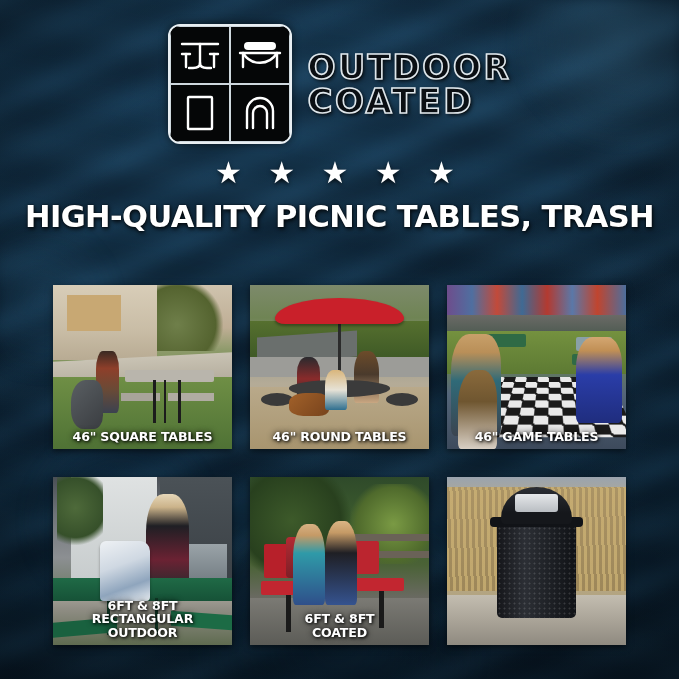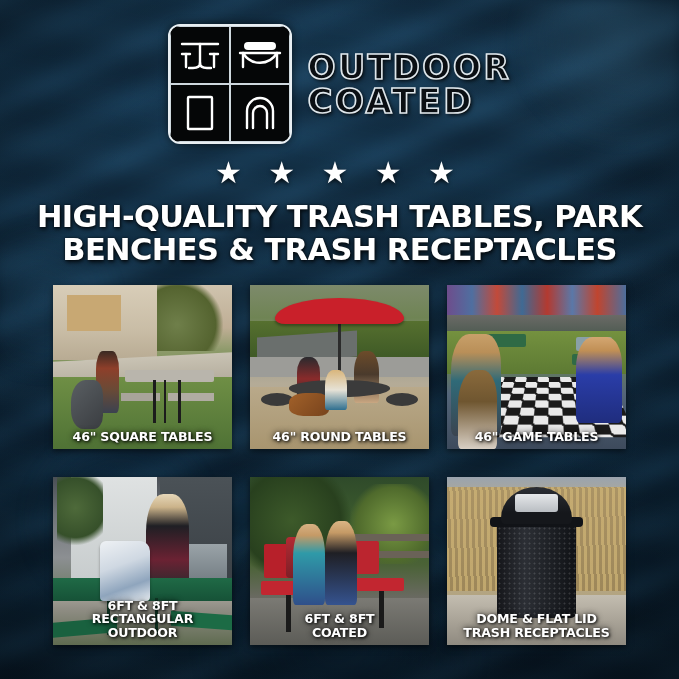--- a/index.html
+++ b/index.html
@@ -352,22 +352,21 @@
 
       <div class="logo-words">
         <div class="logo-line l2">OUTDOOR</div>
         <div class="logo-line l1">COATED</div>
       </div>
     </div>
 
     <div class="stars">★ ★ ★ ★ ★</div>
 
     <div class="headline">
-      <span class="hl-1">HIGH-QUALITY TRASH TABLES, PARK</span>
-      <span class="hl-2">BENCHES &amp; TRASH RECEPTACLES</span>
+      <span class="hl-1">HIGH-QUALITY PICNIC TABLES, TRASH</span>
     </div>
 
     <div class="grid">
 
       <div class="tile">
         <div class="tile-photo">
           <div class="t1-bg"></div>
           <div class="obj t1-tree"></div>
           <div class="obj t1-bldg"></div>
           <div class="obj t1-door"></div>
@@ -478,21 +477,17 @@
       <div class="tile">
         <div class="tile-photo">
           <div class="t6-bg"></div>
           <div class="obj t6-grass"></div>
           <div class="ground t6-walk"></div>
           <div class="obj t6-can"></div>
           <div class="obj t6-rim"></div>
           <div class="obj t6-dome"></div>
           <div class="obj t6-slot"></div>
         </div>
-        <div class="tile-caption">
-          <span>DOME &amp; FLAT LID</span>
-          <span class="cap2">TRASH RECEPTACLES</span>
-        </div>
       </div>
 
     </div>
   </div>
 </div>
 
 </body></html>

